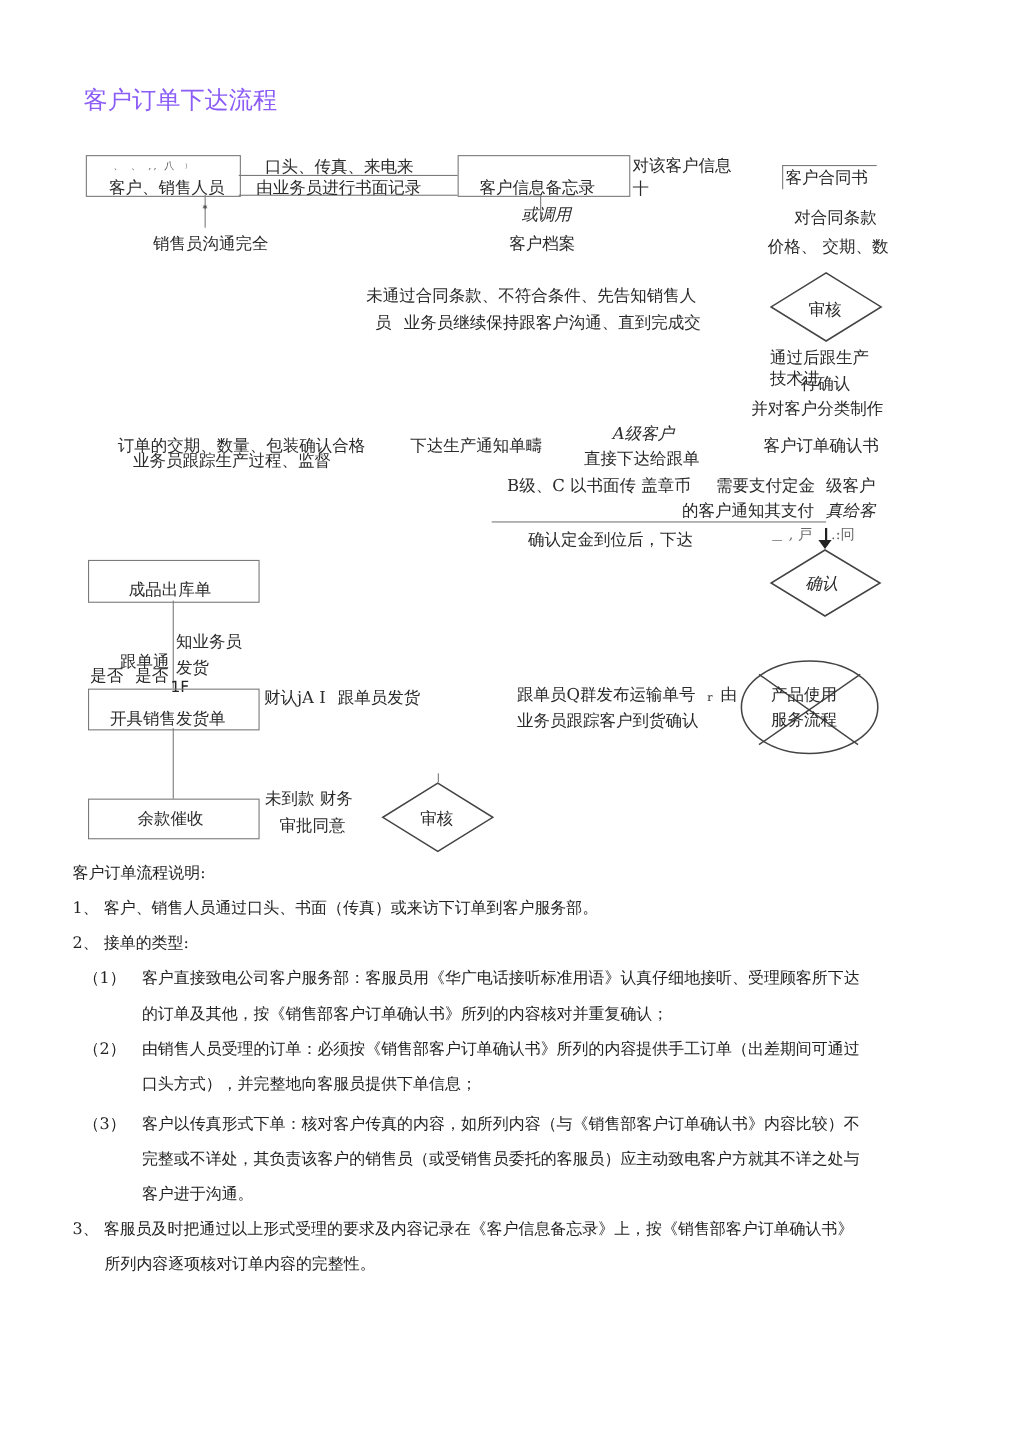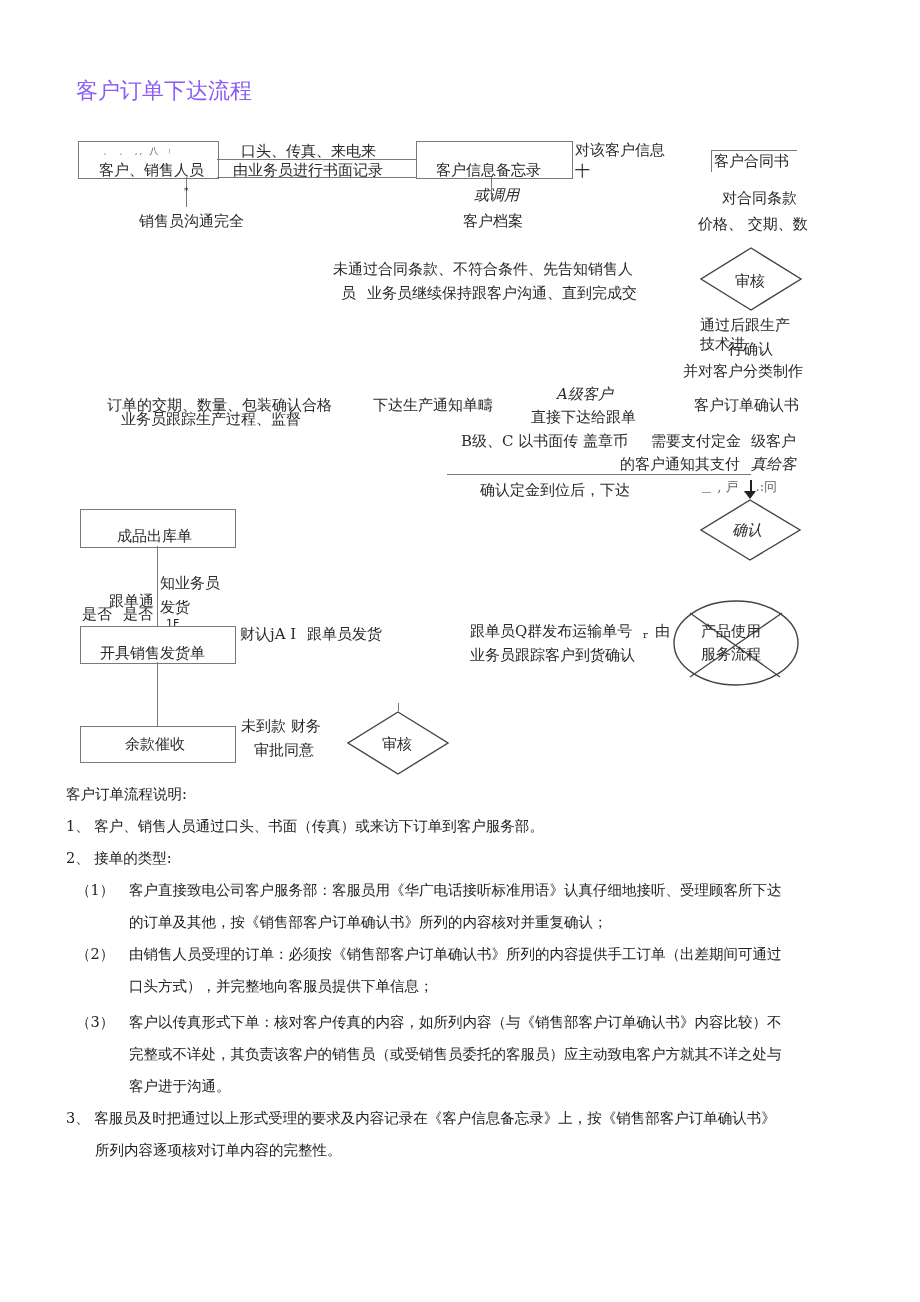--- a/index.html
+++ b/index.html
@@ -88,21 +88,21 @@
 <div class="abs t" style="left:732px;top:521px;font-style:italic;">确认</div>
 
 <div class="box" style="left:80px;top:509px;width:154px;height:37px;"></div>
 <div class="abs t" style="left:117px;top:527px;">成品出库单</div>
 <div class="vline" style="left:157px;top:546px;height:80px;"></div>
 <div class="abs t" style="left:160px;top:574px;">知业务员</div>
 <div class="abs t" style="left:160px;top:598px;">发货</div>
 <div class="abs t" style="left:109px;top:592px;">跟单通</div>
 <div class="abs t" style="left:82px;top:605px;">是否</div>
 <div class="abs t" style="left:123px;top:605px;">是否</div>
-<div class="abs" style="left:155px;top:617px;font-size:11px;font-family:'DejaVu Sans',sans-serif;margin-left:11px;">1F</div>
+<div class="abs" style="left:155px;top:617px;font-size:14px;font-family:'DejaVu Sans',sans-serif;">1F</div>
 
 <div class="box" style="left:80px;top:626px;width:154px;height:36px;"></div>
 <div class="abs t" style="left:100px;top:644px;">开具销售发货单</div>
 <div class="abs t" style="left:240px;top:625px;">财认jA I</div>
 <div class="abs t u" style="left:307px;top:625px;">跟单员发货</div>
 <div class="vline" style="left:157px;top:662px;height:64px;"></div>
 
 <div class="abs t u" style="left:470px;top:622px;">跟单员Q群发布运输单号</div>
 <div class="abs" style="left:643px;top:629px;font-size:10px;">r</div>
 <div class="abs t" style="left:655px;top:622px;">由</div>

